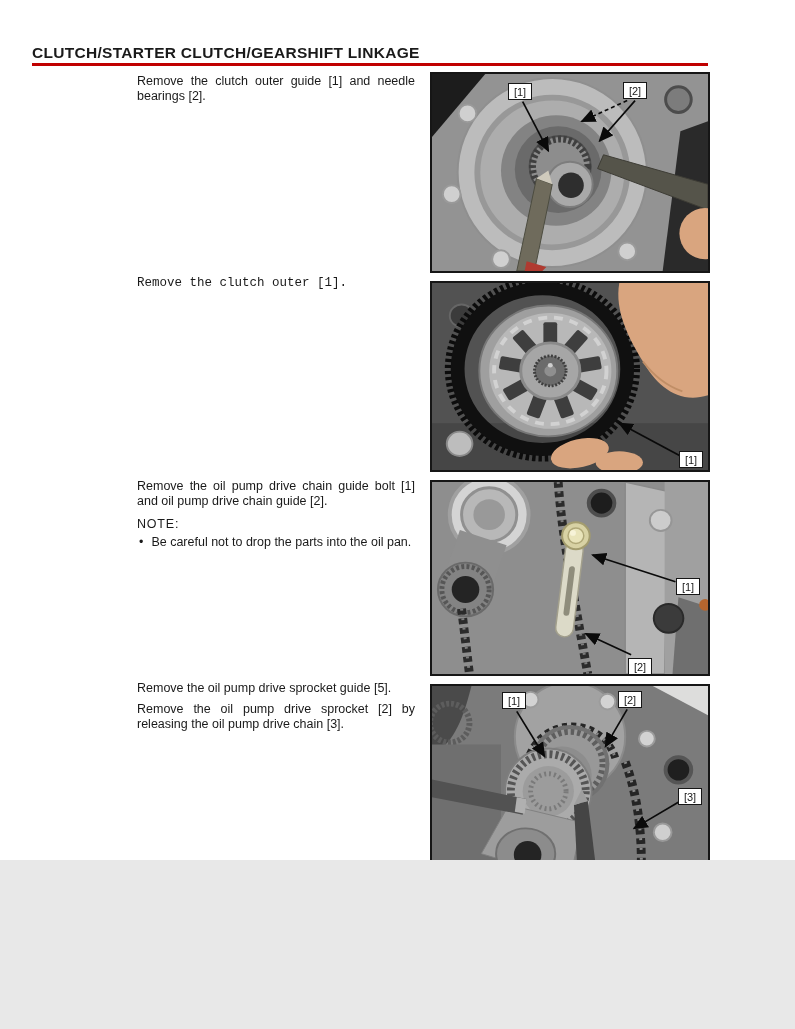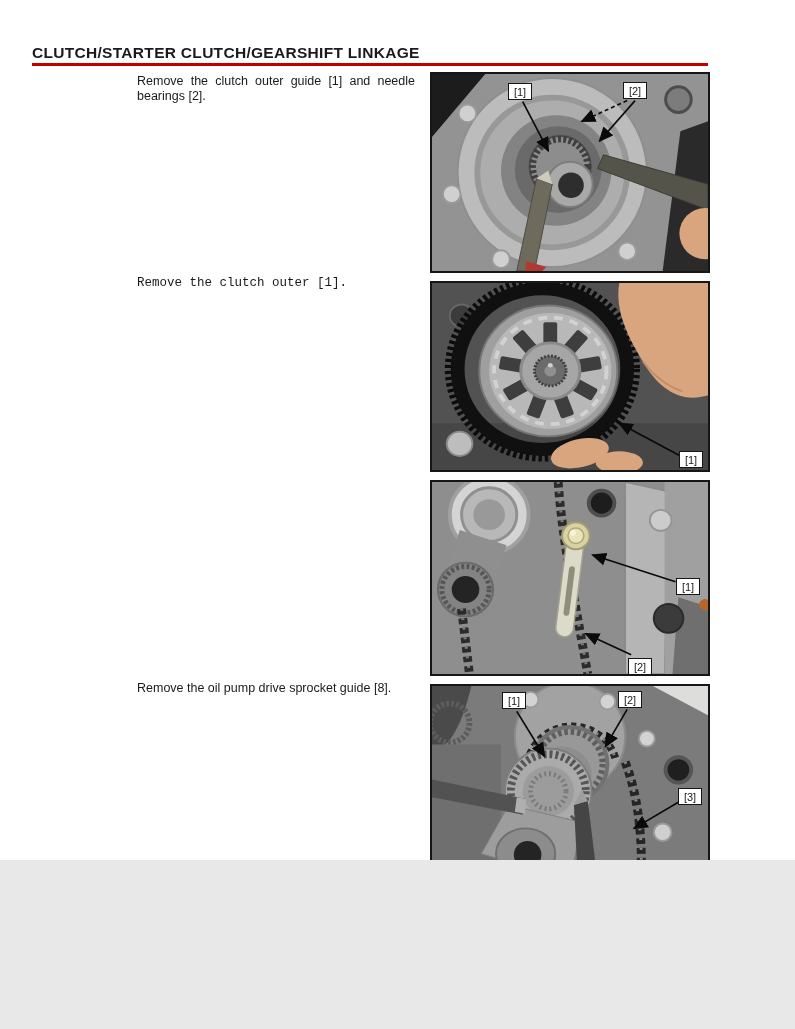--- a/index.html
+++ b/index.html
@@ -49,23 +49,32 @@
   <div class="header-rule"></div>
 
   <div class="step-text" style="top:74px;">
     <p>Remove the clutch outer guide [1] and needle bearings [2].</p>
   </div>
 
   <div class="step-text" style="top:276px;font-family:Liberation Mono, monospace;">
     <p>Remove the clutch outer [1].</p>
   </div>
 
+  <div class="step-text" style="top:479px;">
+    <p>Remove the oil pump drive chain guide bolt [1] and oil pump drive chain guide [2].</p>
+    <p class="note-label">NOTE:</p>
+    <div class="note-item">
+      <span class="bullet">•</span>
+      <span>Be careful not to drop the parts into the oil pan.</span>
+    </div>
+  </div>
 
   <div class="step-text" style="top:681px;">
-    <p>Remove the oil pump drive sprocket guide [8].</p>
+    <p>Remove the oil pump drive sprocket guide [5].</p>
+    <p>Remove the oil pump drive sprocket [2] by releasing the oil pump drive chain [3].</p>
   </div>
 
   <div class="photo" style="top:72px; height:201px;">
     <svg viewBox="0 0 280 200" preserveAspectRatio="none">
       <defs>
         <marker id="ah1" markerWidth="9" markerHeight="8" refX="8" refY="4" orient="auto">
           <path d="M0,0 L9,4 L0,8 z" fill="#0a0a0a"></path>
         </marker>
       </defs>
       <rect x="0" y="0" width="280" height="200" fill="#939393"></rect>

